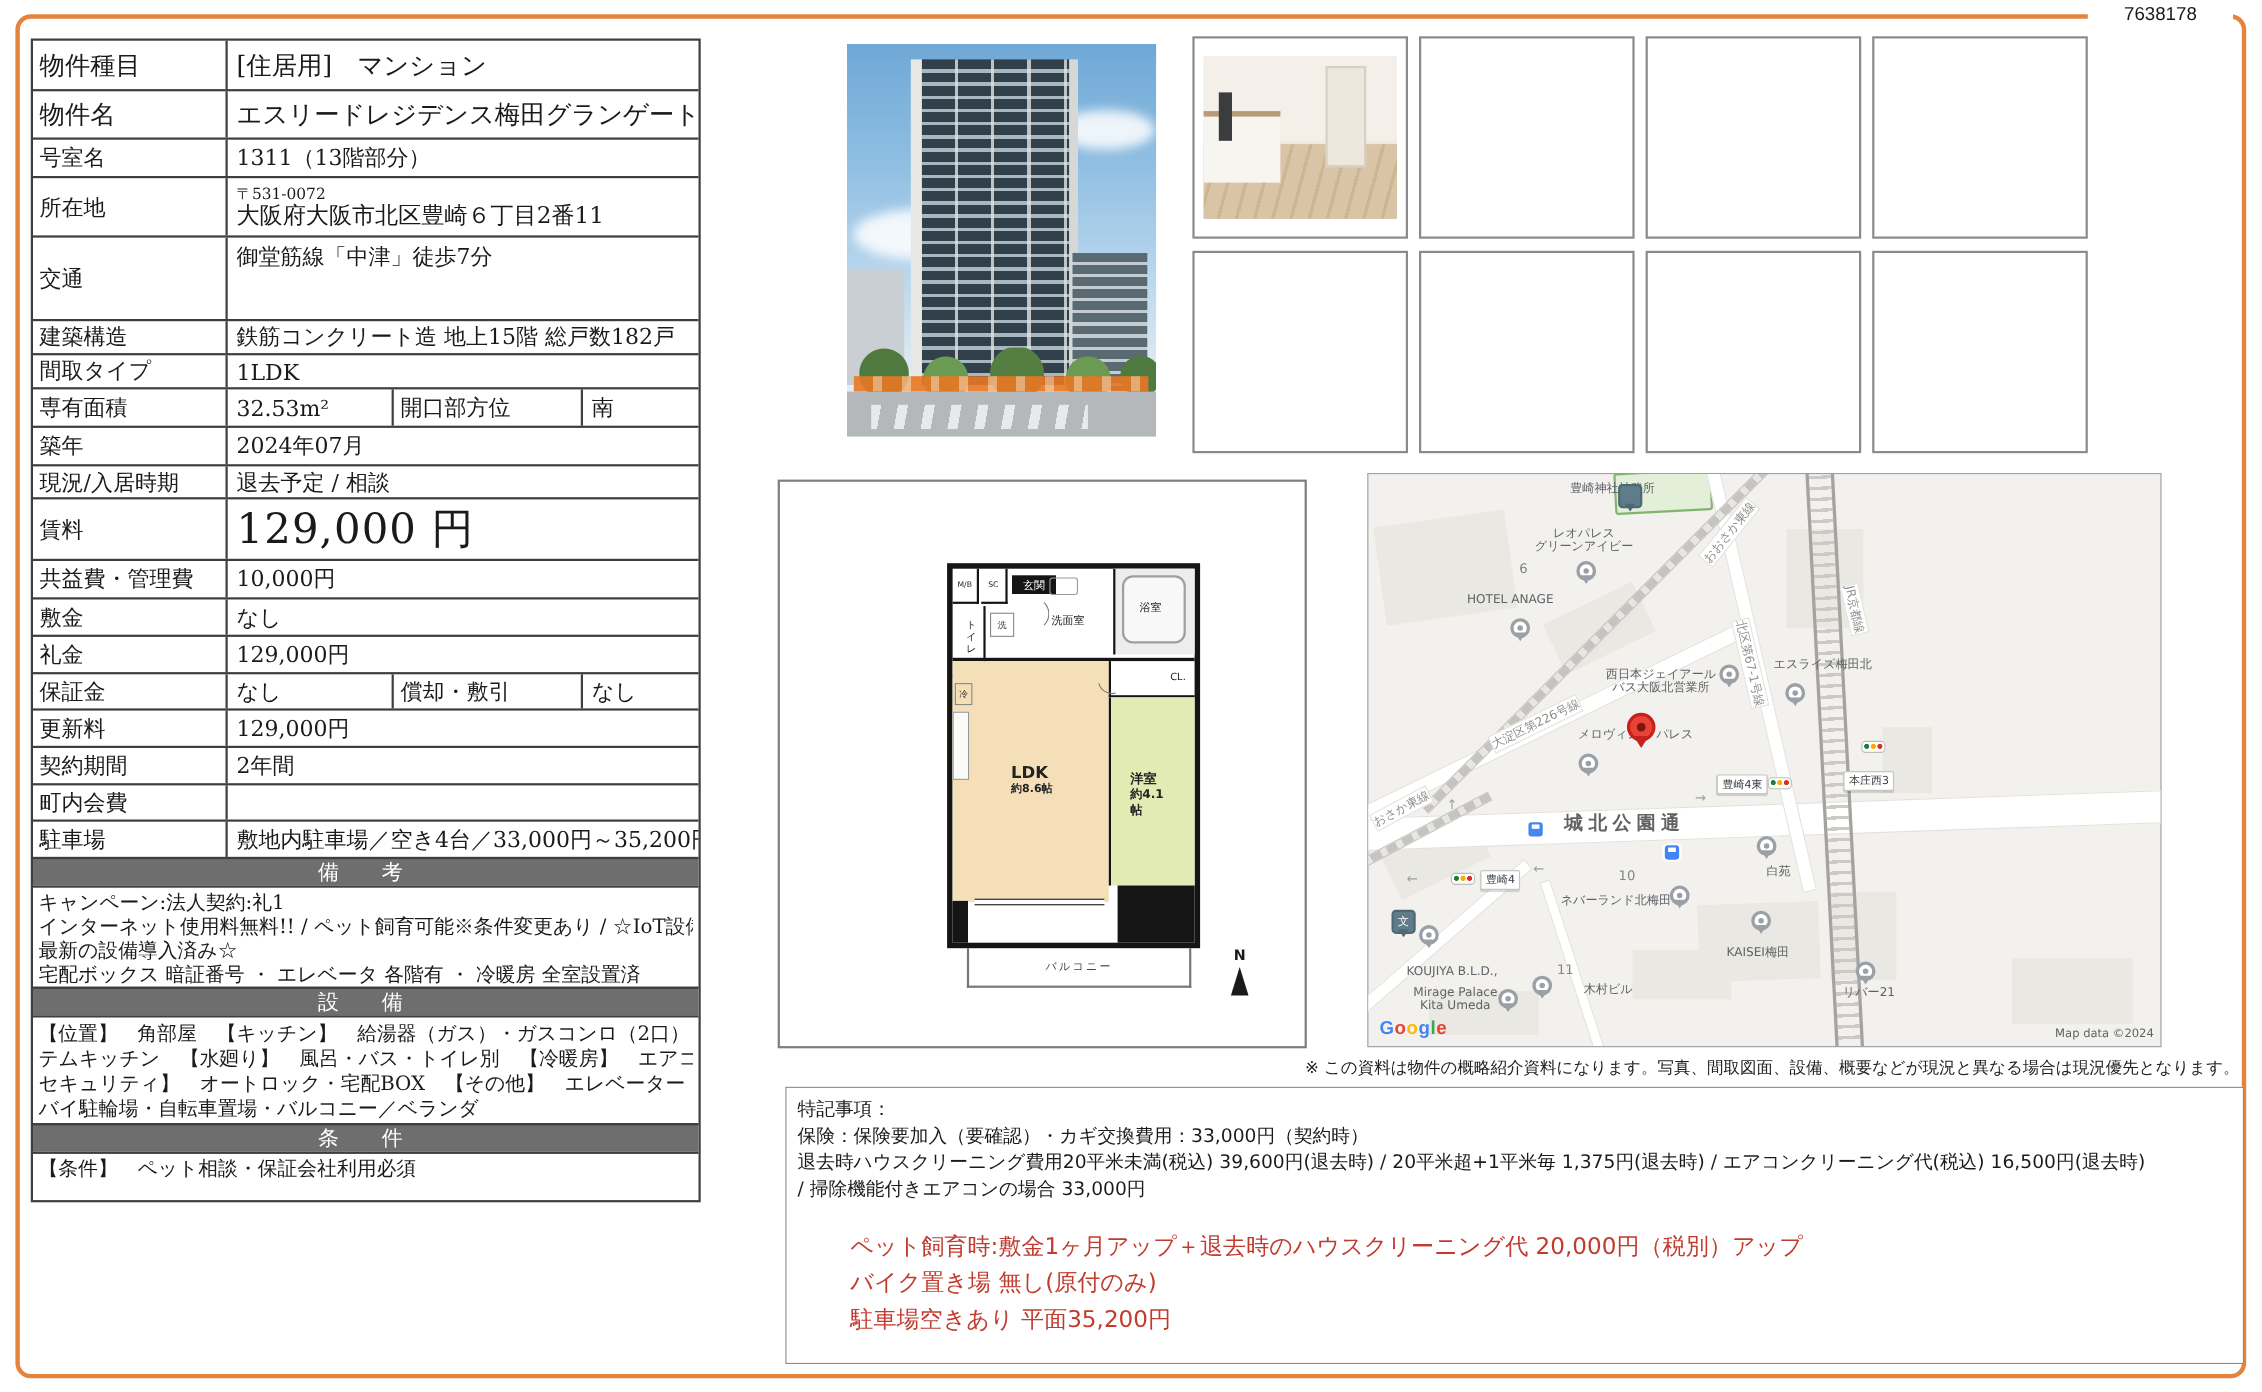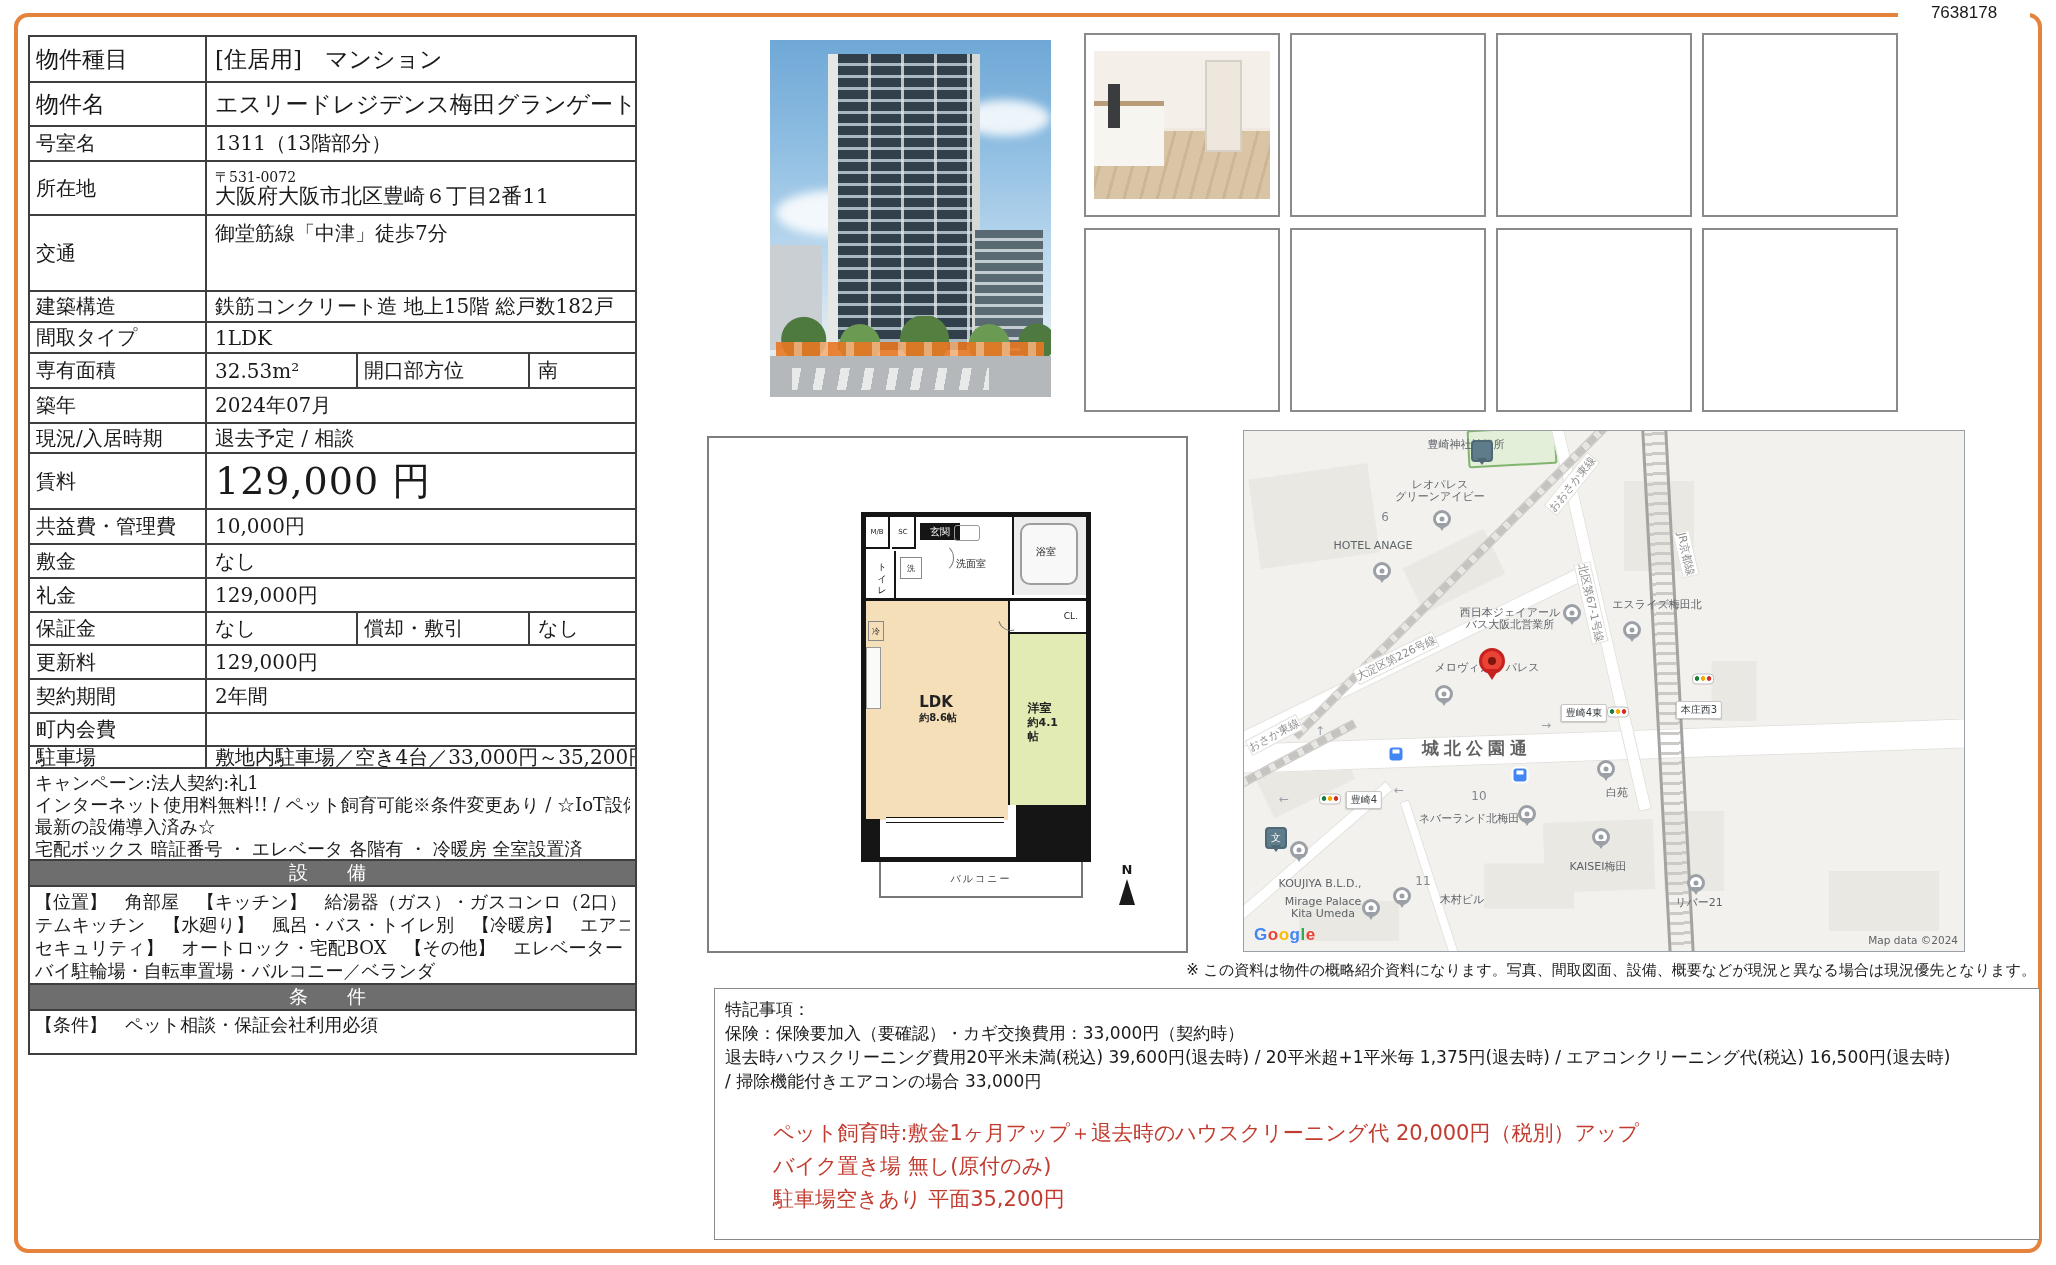--- a/index.html
+++ b/index.html
@@ -214,25 +214,26 @@
       <div class="vc">129,000円</div>
     </div>
     <div class="tr" style="height:34px">
       <div class="lc">契約期間</div>
       <div class="vc">2年間</div>
     </div>
     <div class="tr" style="height:33px">
       <div class="lc">町内会費</div>
       <div class="vc"></div>
     </div>
-    <div class="tr" style="height:22px">
+    <div class="tr" style="height:34px">
       <div class="lc">駐車場</div>
       <div class="vc">敷地内駐車場／空き4台／33,000円～35,200円</div>
     </div>
 
+    <div class="band">備　考</div>
     <div class="cellnote h92">
       <div>キャンペーン:法人契約:礼1</div>
       <div>インターネット使用料無料!! / ペット飼育可能※条件変更あり / ☆IoT設備等</div>
       <div>最新の設備導入済み☆</div>
       <div>宅配ボックス 暗証番号 ・ エレベータ 各階有 ・ 冷暖房 全室設置済</div>
     </div>
     <div class="band">設　備</div>
     <div class="cellnote h98">
       <div>【位置】　角部屋　【キッチン】　給湯器（ガス）・ガスコンロ（2口）・シス</div>
       <div>テムキッチン　【水廻り】　風呂・バス・トイレ別　【冷暖房】　エアコン　【</div>

